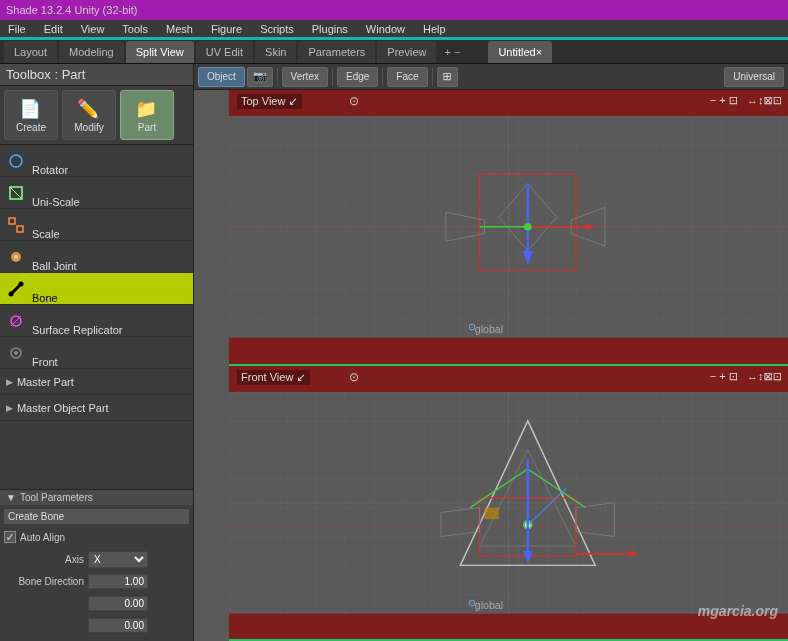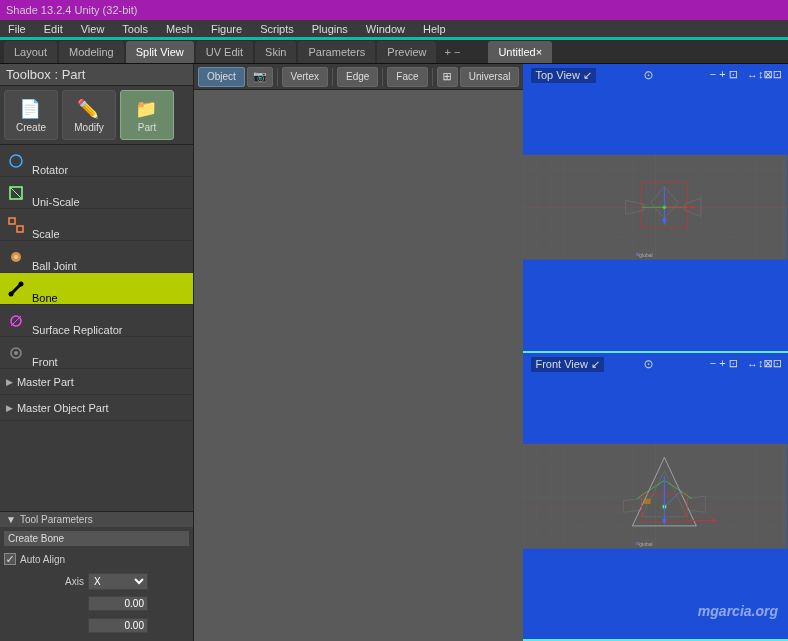--- a/index.html
+++ b/index.html
@@ -50,32 +50,32 @@
     #tool-params-body { padding: 4px; }
     .param-section-title { background: #555; padding: 2px 4px; font-size: 10px; color: #ddd; margin-bottom: 3px; }
     .param-row { display: flex; align-items: center; height: 20px; gap: 4px; margin-bottom: 2px; }
     .param-label { font-size: 10px; color: #ccc; width: 80px; text-align: right; }
     .param-value { background: #555; border: 1px solid #444; color: #fff; font-size: 10px; padding: 1px 3px; width: 60px; text-align: right; }
     .param-checkbox { width: 12px; height: 12px; background: #555; border: 1px solid #888; display: flex; align-items: center; justify-content: center; cursor: pointer; }
     .param-check-label { font-size: 10px; color: #ccc; }
     .axis-select { background: #555; border: 1px solid #444; color: #fff; font-size: 10px; padding: 1px; width: 60px; }
 
     
-    #viewport { flex: 1; display: flex; flex-direction: row; background: #5a5a5a; }
+    #viewport { flex: 1; display: flex; flex-direction: column; background: #5a5a5a; }
 
     
     #viewport-toolbar { background: #3a3a3a; height: 26px; display: flex; align-items: center; padding: 0 4px; gap: 2px; border-bottom: 1px solid #222; }
     .vp-btn { background: #5a5a5a; border: 1px solid #666; color: #ddd; font-size: 10px; padding: 2px 8px; cursor: pointer; border-radius: 2px; height: 20px; display: flex; align-items: center; }
     .vp-btn.active { background: #4a6a8a; border-color: #6a8aaa; }
     .vp-sep { width: 1px; height: 18px; background: #555; margin: 0 2px; }
     .vp-icon-btn { background: #5a5a5a; border: 1px solid #666; color: #ddd; font-size: 11px; padding: 1px 5px; cursor: pointer; border-radius: 2px; height: 20px; display: flex; align-items: center; }
 
     
     #viewports { flex: 1; display: flex; flex-direction: column; }
-    .viewport-pane { flex: 1; position: relative; border-bottom: 2px solid #5eead4; background: #1d4ed8; overflow: hidden; }
+    .viewport-pane { flex: 1; position: relative; border-bottom: 2px solid #22c55e; background: #7f1d1d; overflow: hidden; margin-left: 35px; }
     .viewport-label { position: absolute; top: 4px; left: 8px; font-size: 11px; color: #ddd; background: rgba(0,0,0,0.3); padding: 1px 4px; z-index: 2; }
     .viewport-controls { position: absolute; top: 4px; right: 6px; display: flex; gap: 3px; z-index: 2; font-size: 11px; color: #ddd; }
     .viewport-nav { position: absolute; top: 4px; left: 120px; font-size: 12px; color: #ccc; z-index: 2; }
 
     
     .grid-canvas { position: absolute; top: 0; left: 0; width: 100%; height: 100%; }
     #watermark { position: fixed; bottom: 22px; right: 10px; font-size: 14px; color: rgba(255,255,255,0.5); font-style: italic; font-weight: bold; pointer-events: none; }
 
     
     .icon-rotator { color: #4af; }
@@ -229,20 +229,24 @@
         </div>
         <div class="param-row">
           <span class="param-label">Axis</span>
           <select class="axis-select">
             <option>X</option>
             <option>Y</option>
             <option>Z</option>
           </select>
         </div>
         <div class="param-row">
+          <span class="param-label">Bone Direction</span>
+          <input type="text" class="param-value" value="1.00" style="">
+        </div>
+        <div class="param-row">
           <span class="param-label"></span>
           <input type="text" class="param-value" value="0.00" style="">
         </div>
         <div class="param-row">
           <span class="param-label"></span>
           <input type="text" class="param-value" value="0.00" style="">
         </div>
       </div>
     </div>
   </div>

